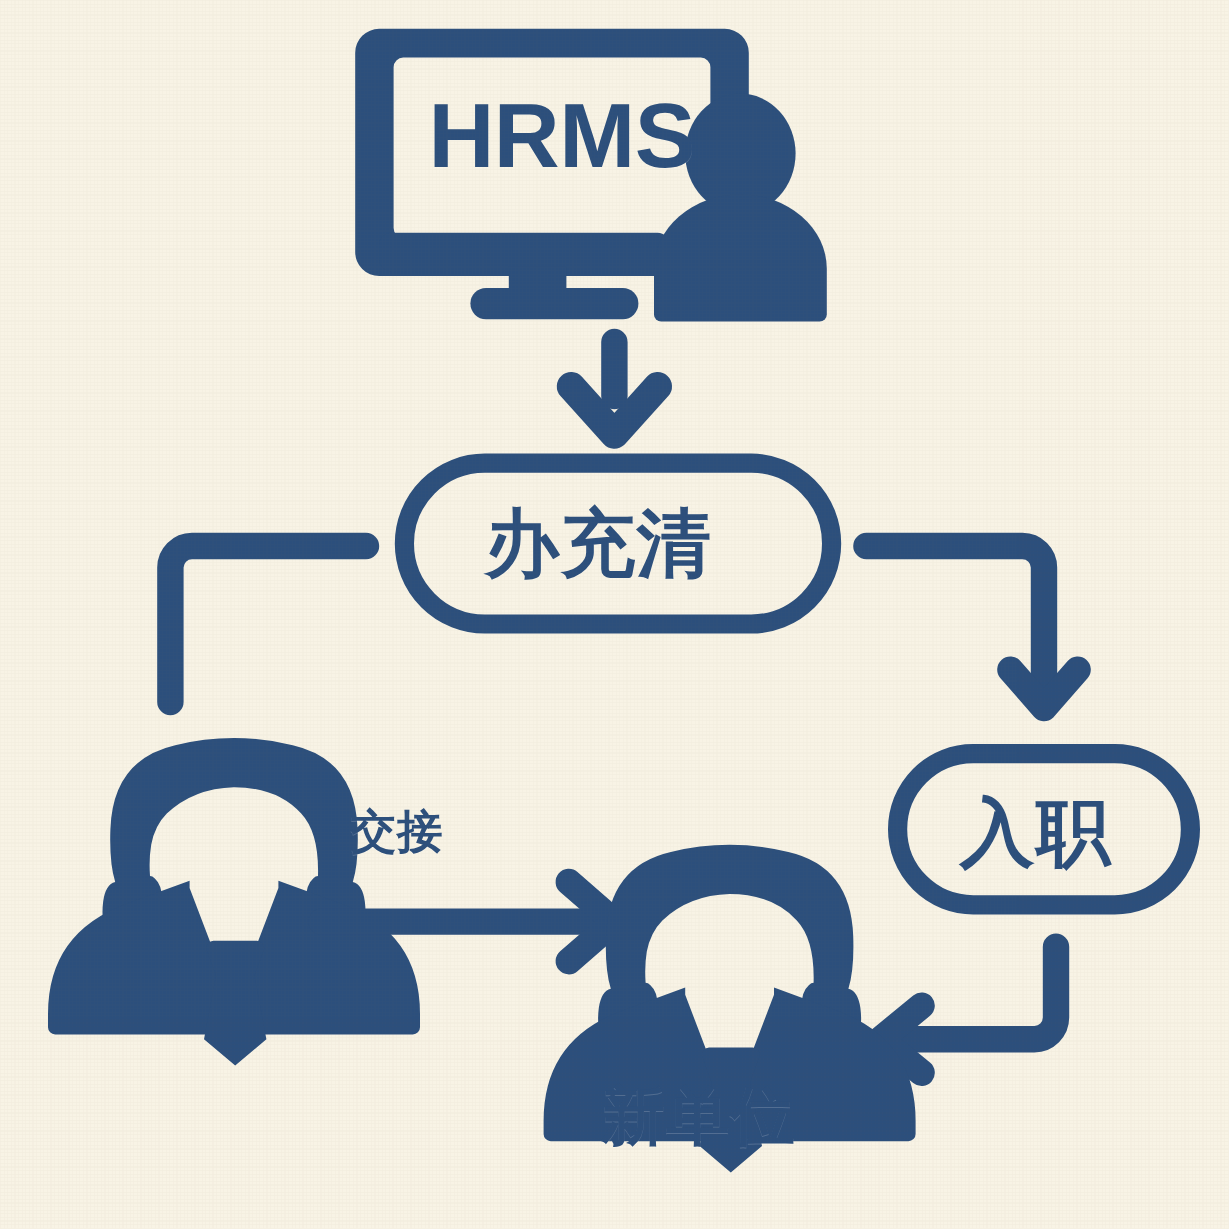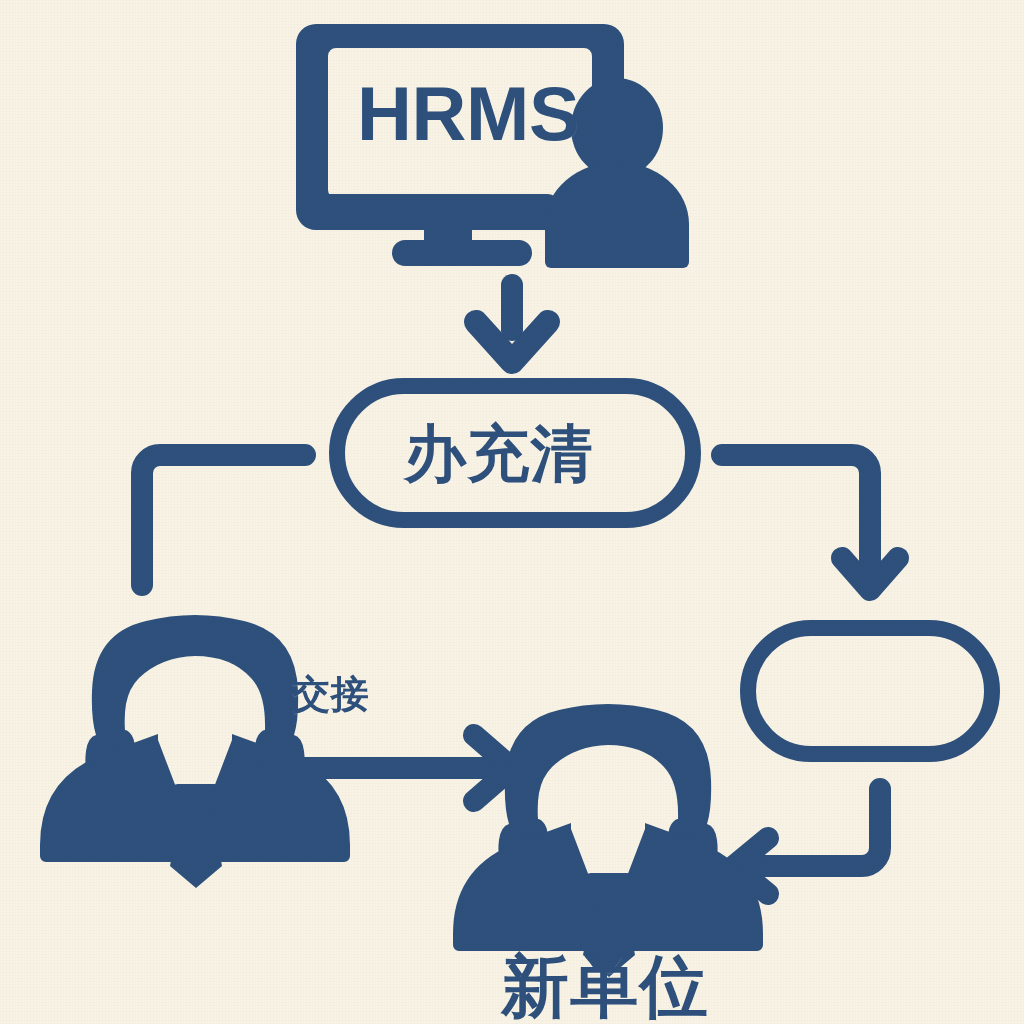--- a/index.html
+++ b/index.html
@@ -60,22 +60,22 @@
     letter-spacing: 0.02em;
   }
   #old-unit-label {
     left: 42px;
     top: 863px;
     font-size: 58px;
     letter-spacing: 0.02em;
   }
   #new-unit-label {
     left: 501px;
-    top: 952px;
-    font-size: 68px;
+    top: 904px;
+    font-size: 53px;
     letter-spacing: 0.02em;
   }
   .grain {
     position: absolute;
     left: 0; top: 0;
     width: 1024px; height: 1024px;
     pointer-events: none;
     opacity: 0.055;
     background-image:
       repeating-linear-gradient(0deg, rgba(120,110,90,0.5) 0 1px, rgba(0,0,0,0) 1px 3px),
@@ -167,20 +167,21 @@
       <path d="M591 873 h36 a6 6 0 0 1 6 7 l-8 22 l10 53 l-26 22 l-26 -22 l10 -53
                l-8 -22 a6 6 0 0 1 6 -7 z"></path>
     </g>
 
   </svg>
 
   <div class="lbl" id="hrms-label">HRMS</div>
 
   <div class="lbl" id="box-leave-label">办充清</div>
 
+  <div class="lbl" id="box-onboard-label">入职</div>
 
   <div class="lbl" id="handover-label">交接</div>
 
 
   <div class="lbl" id="new-unit-label">新单位</div>
 
   <div class="grain"></div>
 </div>
 
 </body></html>

